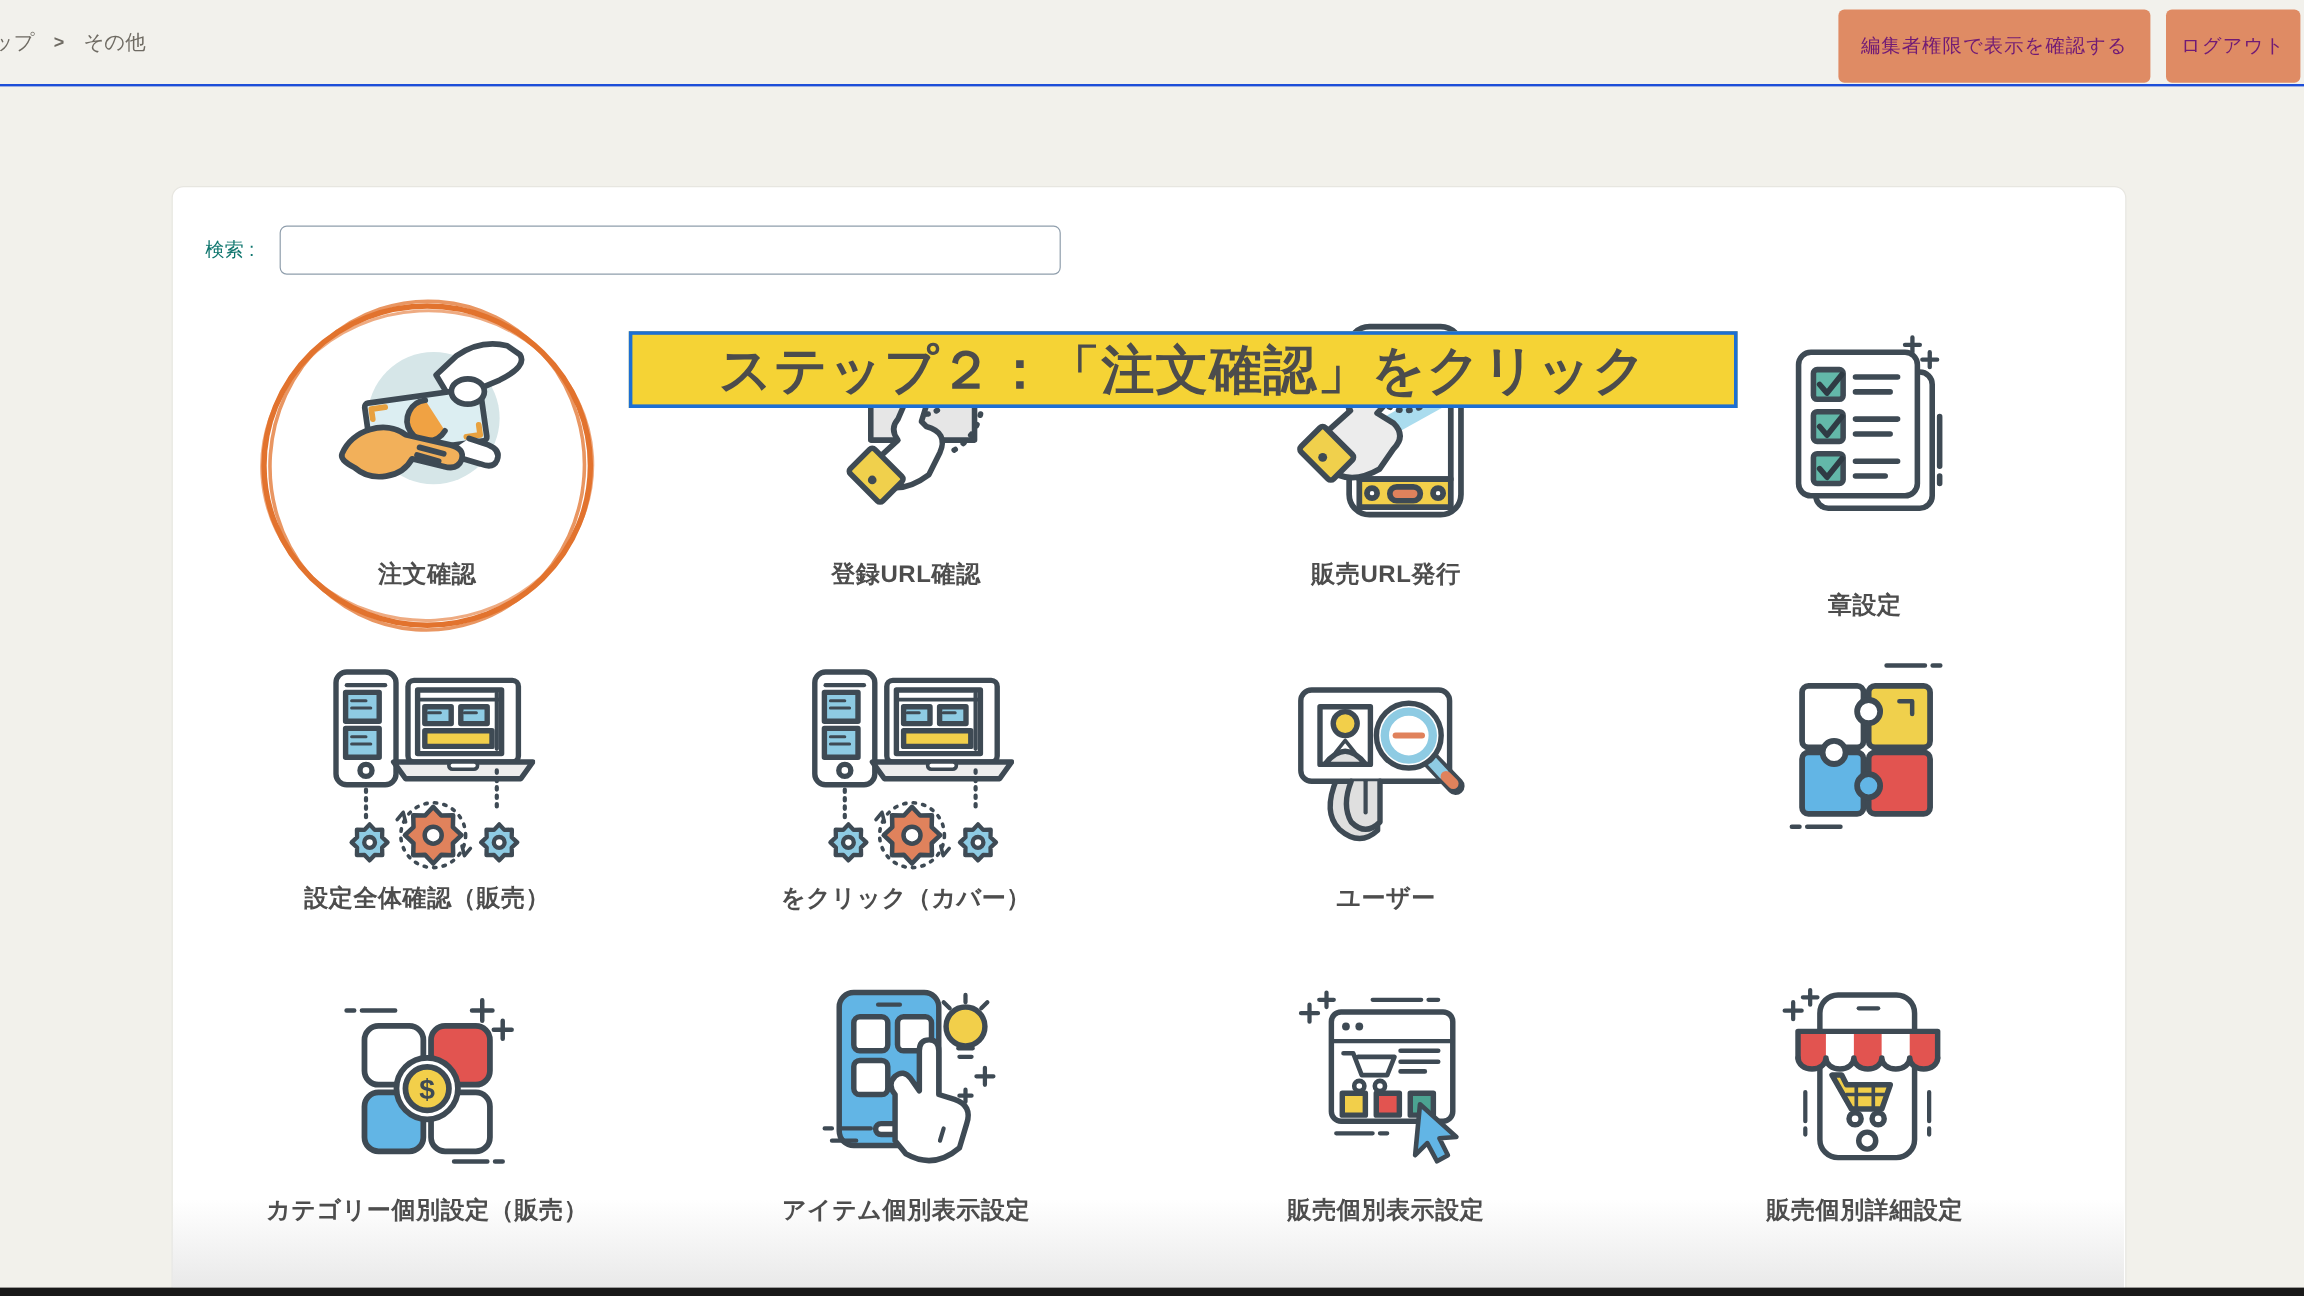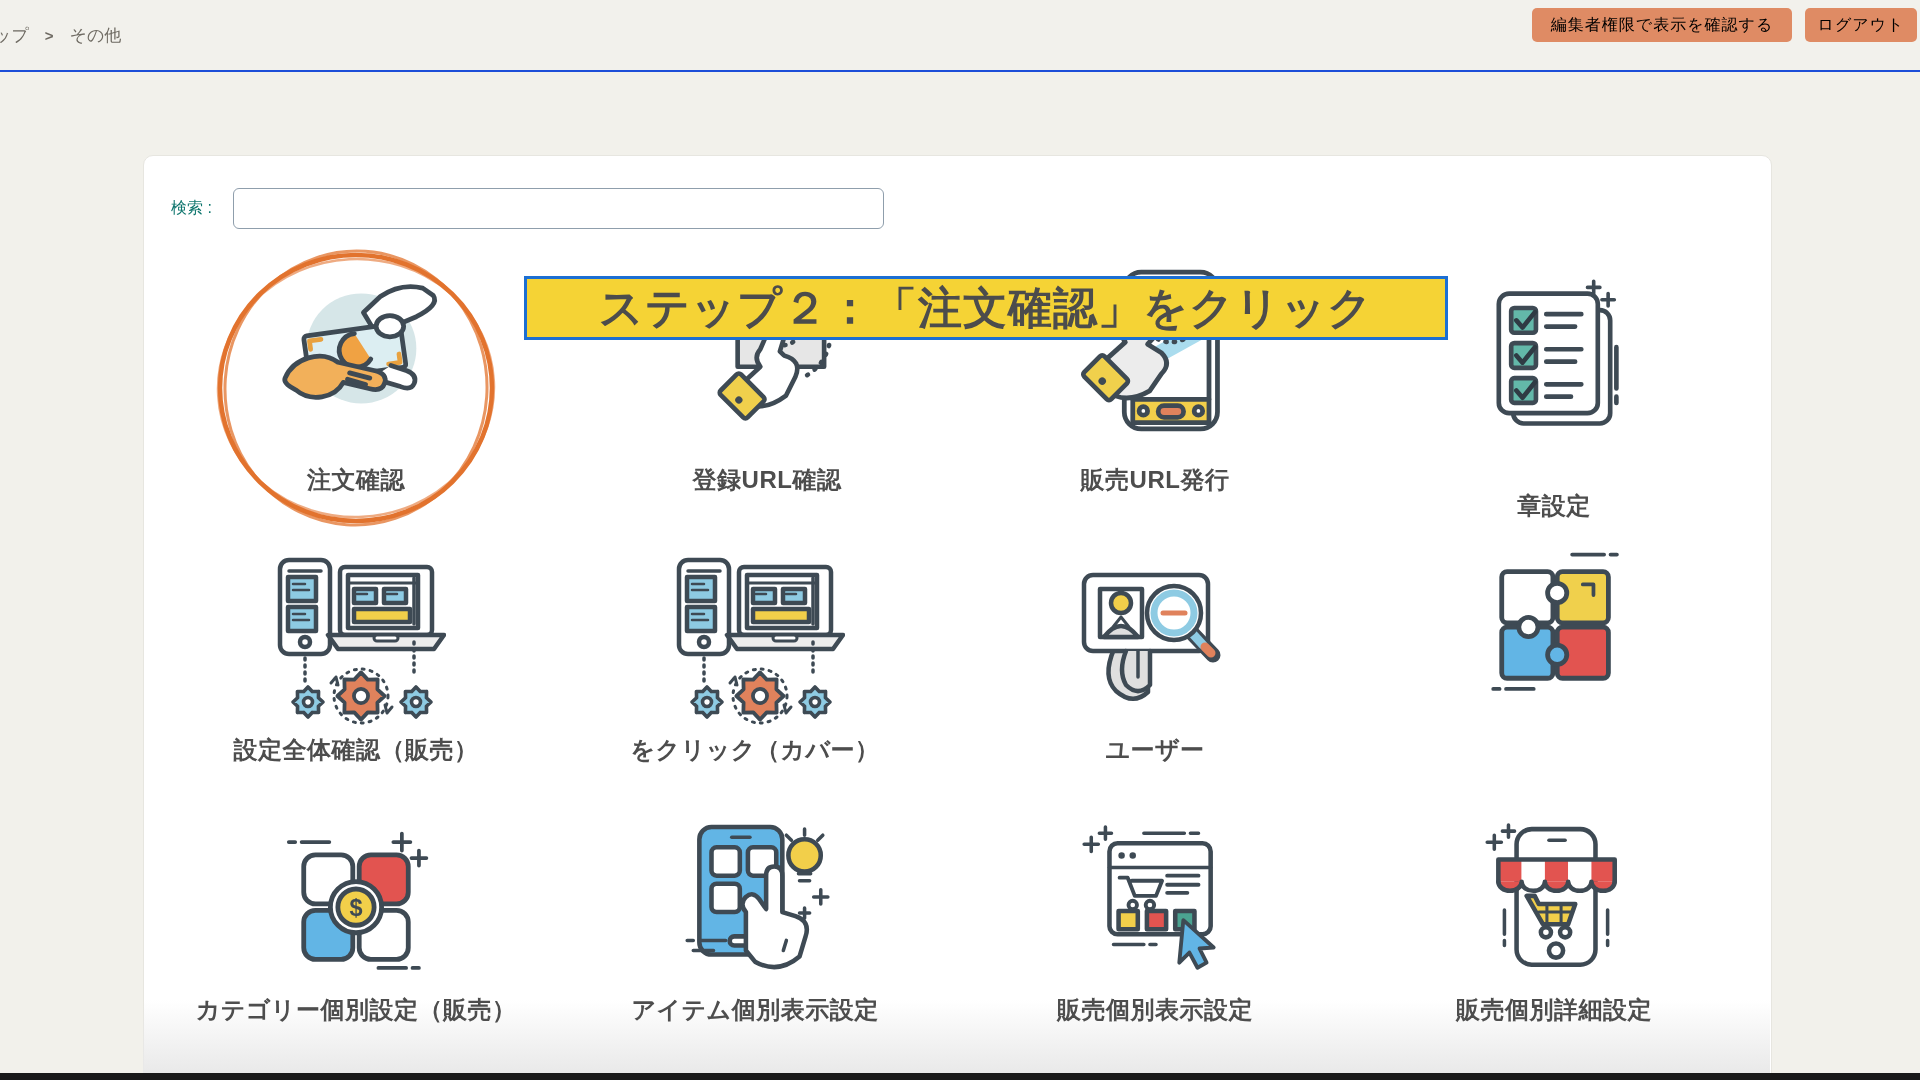--- a/index.html
+++ b/index.html
@@ -3,39 +3,39 @@
 <meta charset="utf-8">
 <style>
   html,body{margin:0;padding:0;width:1920px;height:1080px;overflow:hidden;
     font-family:"Liberation Sans","DejaVu Sans",sans-serif;background:#f2f1eb;}
   
   #header{position:absolute;left:0;top:0;width:1920px;height:70px;background:#f2f1ec;
     border-bottom:2px solid #1d4ed8;z-index:15;}
   #breadcrumb{position:absolute;left:-6px;top:0;height:70px;display:flex;align-items:center;
     font-size:17px;color:#6e6a62;}
   #breadcrumb .sep{margin:0 16px;font-size:15px;color:#6e6a62;font-weight:bold;}
-  .hdr-btn{position:absolute;top:8px;height:34px;border:none;border-radius:5px;
-    color:#000000;font-size:16px;font-family:inherit;display:flex;align-items:center;
+  .hdr-btn{position:absolute;top:8px;height:61px;border:none;border-radius:5px;
+    color:#701a75;font-size:16px;font-family:inherit;display:flex;align-items:center;
     justify-content:center;cursor:pointer;letter-spacing:1px;}
   #btn-editor{left:1532px;width:260px;}
   #btn-logout{left:1805px;width:112px;}
   
   #card{position:absolute;left:143px;top:155px;width:1627px;height:925px;background:#ffffff;
     border:1px solid #e7e6e0;border-radius:10px 10px 0 0;z-index:1;}
   #card-fade{position:absolute;left:143px;top:1000px;width:1627px;height:73px;
     background:linear-gradient(to bottom, rgba(233,233,233,0), #e9e9e9);z-index:2;}
   #search-label{position:absolute;left:171px;top:198px;font-size:16px;color:#0f766e;z-index:3;}
   #search-input{position:absolute;left:233px;top:188px;width:651px;height:41px;box-sizing:border-box;
     border:1.5px solid #8f9eac;border-radius:6px;background:#fff;font-size:16px;padding:0 10px;
     font-family:inherit;z-index:3;}
   
   .tile{position:absolute;width:360px;display:flex;flex-direction:column;align-items:center;
     cursor:pointer;z-index:3;}
   .icon-area{display:flex;align-items:center;justify-content:center;width:100%;}
-  .tile-label{font-size:24px;font-weight:600;color:#4d4d4d;line-height:29px;text-align:center;
+  .tile-label{font-size:20px;font-weight:600;color:#4d4d4d;line-height:29px;text-align:center;
     white-space:pre-line;letter-spacing:0.5px;}
   .r1 .icon-area{height:215px;}
   .r2 .icon-area{height:190px;}
   .r2.two-line .icon-area{height:161px;}
   .r3 .icon-area{height:180px;}
   
   #step-annotation{position:absolute;left:524px;top:276px;width:924px;height:64px;
     box-sizing:border-box;display:flex;align-items:center;justify-content:center;
     font-size:44px;font-weight:bold;color:#4c4c4c;letter-spacing:1px;z-index:20;}
   #circle-annotation{position:absolute;left:214px;top:246px;width:284px;height:284px;z-index:6;
@@ -77,21 +77,21 @@
   </g>
   <ellipse cx="117" cy="55" rx="13" ry="10" fill="#ffffff"></ellipse>
   <path d="M118 92 L133 97 Q143 101 140 109 Q137 116 127 112 L100 104" fill="#ffffff"></path>
   <path d="M18 104 C26 85 52 77 68 89 L103 97 Q115 100 112 109 Q109 117 98 114 L73 108 C65 123 42 127 28 115 Q16 109 18 104 Z" fill="#f2b05a"></path>
   <path d="M79 99 l19 5 M77 105 l17 5"></path>
  </g>
         </svg>
       </div>
       <div class="tile-label">注文確認</div>
     </div>
-    <div class="tile r1" style="left: 587px; top: 250px;">
+    <div class="tile r1" style="left: 575px; top: 250px;">
       <div class="icon-area">
         <svg width="175" height="175" viewBox="0 0 170 170">
           <g stroke="#3e4a54" stroke-width="4.5" stroke-linecap="round" stroke-linejoin="round" fill="none">
   <rect x="56" y="10" width="84" height="84" fill="#e6e6e6"></rect>
   <path d="M88 10 h20 v25 l-5 -5 -5 5 -5 -5 -5 5 z" fill="#e8896a"></path>
   <path d="M146 64 A46 46 0 0 1 120 104" stroke-dasharray="1 8"></path>
   <circle cx="100" cy="56" r="17" stroke-dasharray="1 7"></circle>
   <path d="M52 118 L78 94 Q71 85 78 77 L91 47 Q94 39 101 42 Q108 45 105 53 L97 79 L101 83 Q119 88 112 104 L103 122 Q79 140 59 127 Z" fill="#ffffff"></path>
   <g transform="rotate(45 60 122)">
               <rect x="42" y="108" width="37" height="28" rx="3" fill="#f0d04c"></rect>

